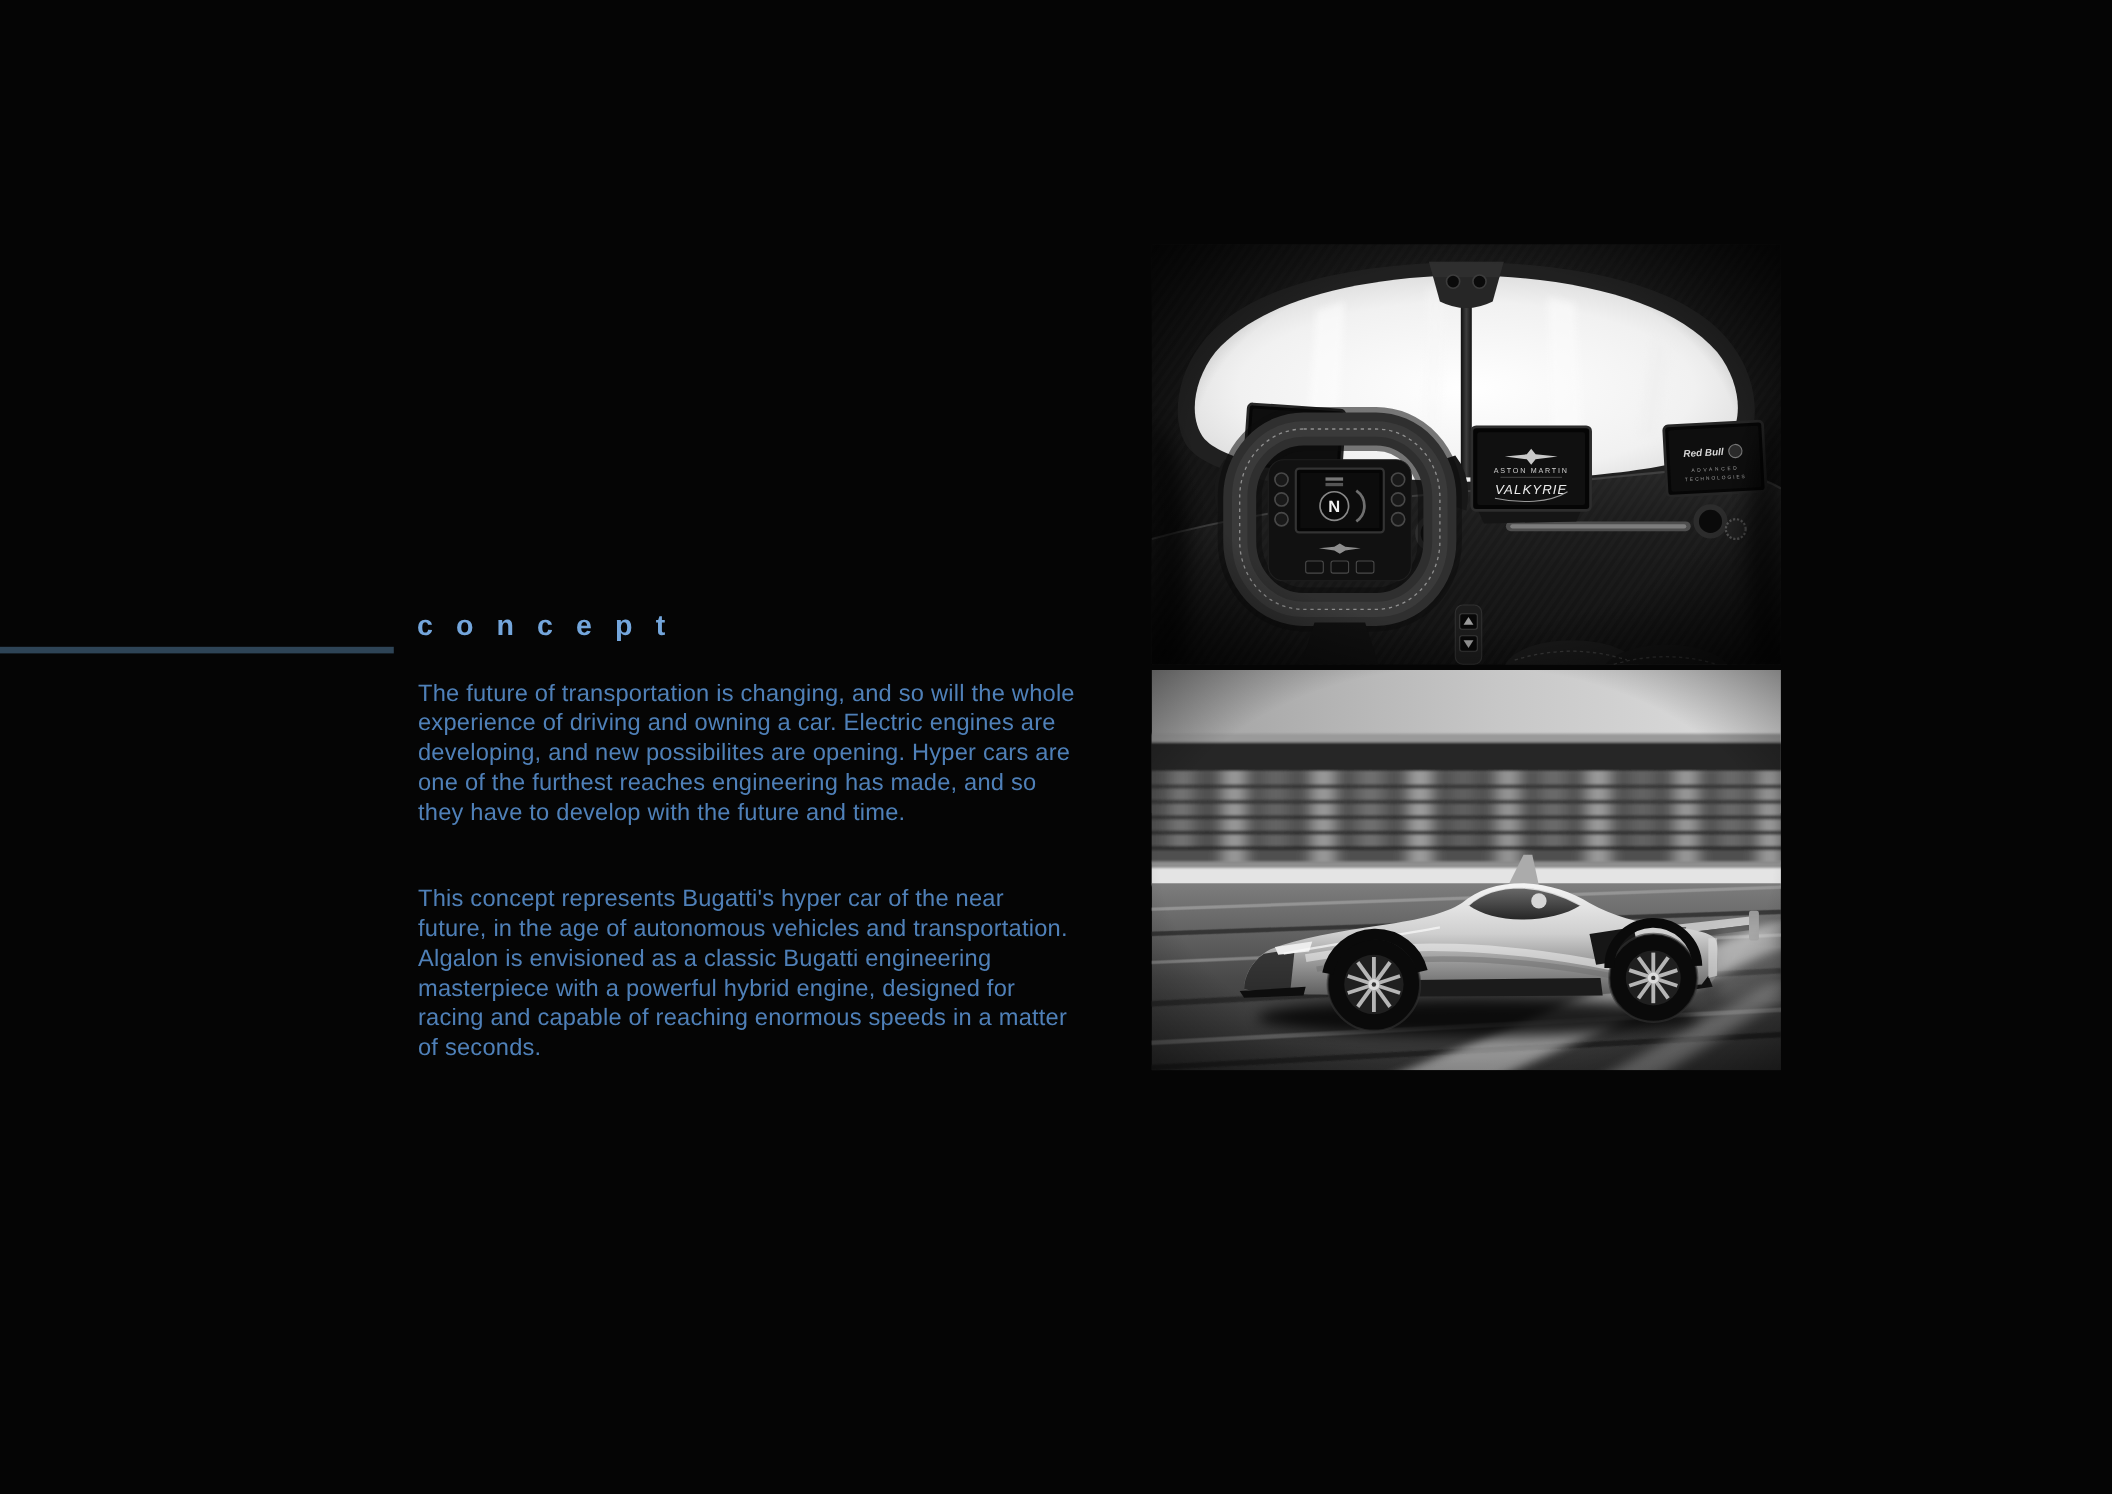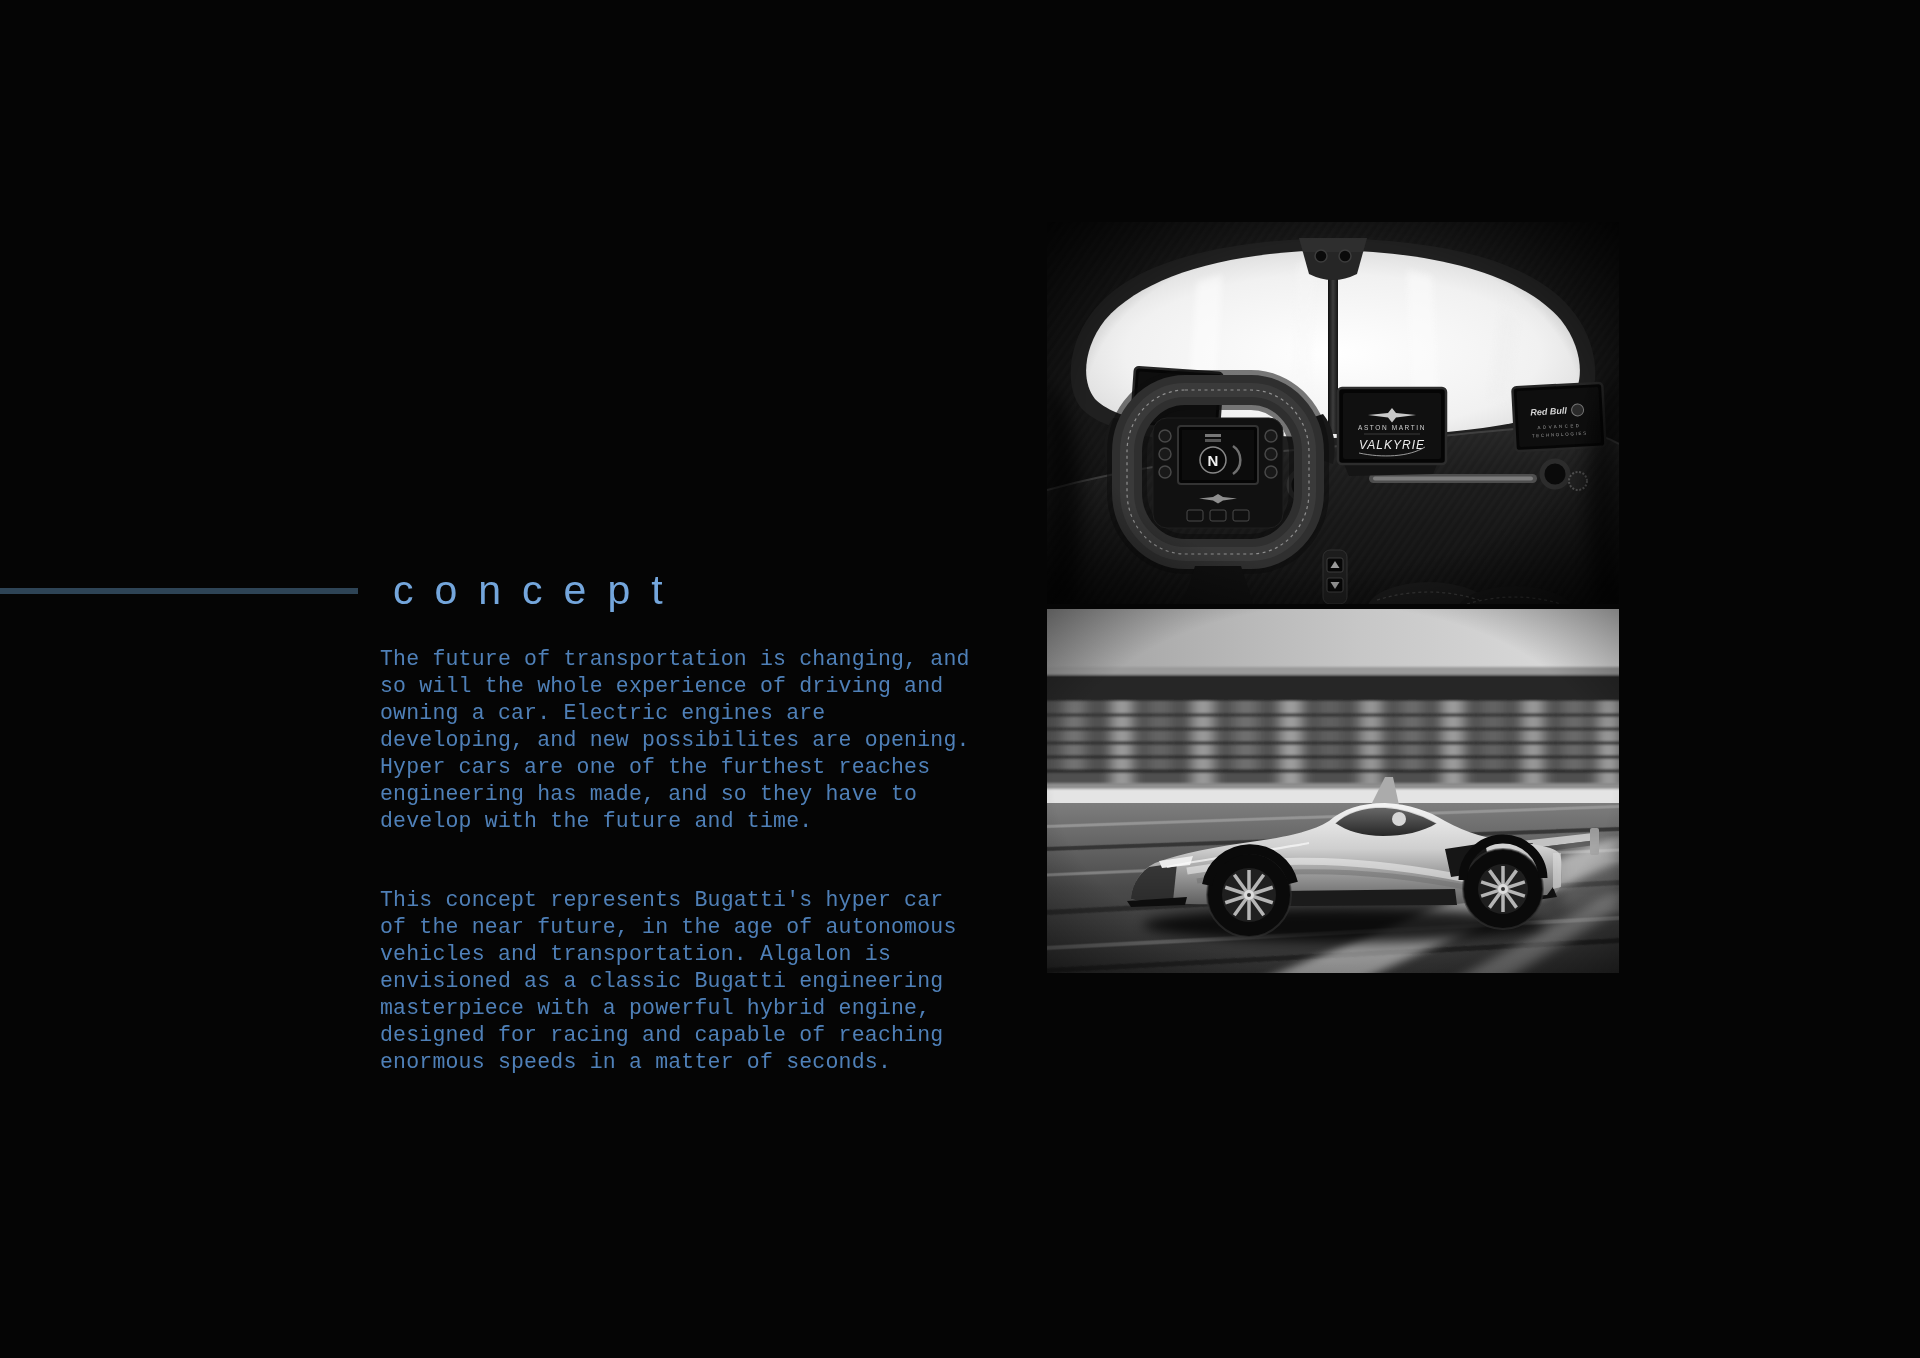--- a/index.html
+++ b/index.html
@@ -1,22 +1,22 @@
 <!DOCTYPE html>
 <html><head>
 <meta charset="utf-8">
 <style>
   html,body{margin:0;padding:0;background:#000;}
   .slide{position:relative;width:1920px;height:1358px;background:#050505;overflow:hidden;
          font-family:"Liberation Sans",sans-serif;}
   .accent-line{position:absolute;left:0;top:588px;width:358px;height:6px;background:#2e4456;}
-  .title{position:absolute;left:377px;top:551px;margin:16px;font-size:41px;font-weight:400;
+  .title{position:absolute;left:377px;top:551px;margin:2px;font-size:26px;font-weight:700;
          letter-spacing:21px;color:#74a6dc;}
-  .copy{position:absolute;left:380px;top:646px;width:600px;color:#4f80b8;
-        font-size:21.5px;line-height:27px;letter-spacing:.2px;font-family:Liberation Mono, monospace;}
+  .copy{position:absolute;left:380px;top:617px;width:600px;color:#4f80b8;
+        font-size:21.5px;line-height:27px;letter-spacing:.2px;}
   .copy p{margin:0;}
   .copy p + p{margin-top:52px;}
   .photo{position:absolute;margin:0;}
   .photo svg{display:block;}
   .photo-top{left:1047px;top:222px;width:572px;height:382px;}
   .photo-bottom{left:1047px;top:609px;width:572px;height:364px;}
   .photo text{font-family:"Liberation Sans",sans-serif;}
 </style>
 </head>
 <body>

